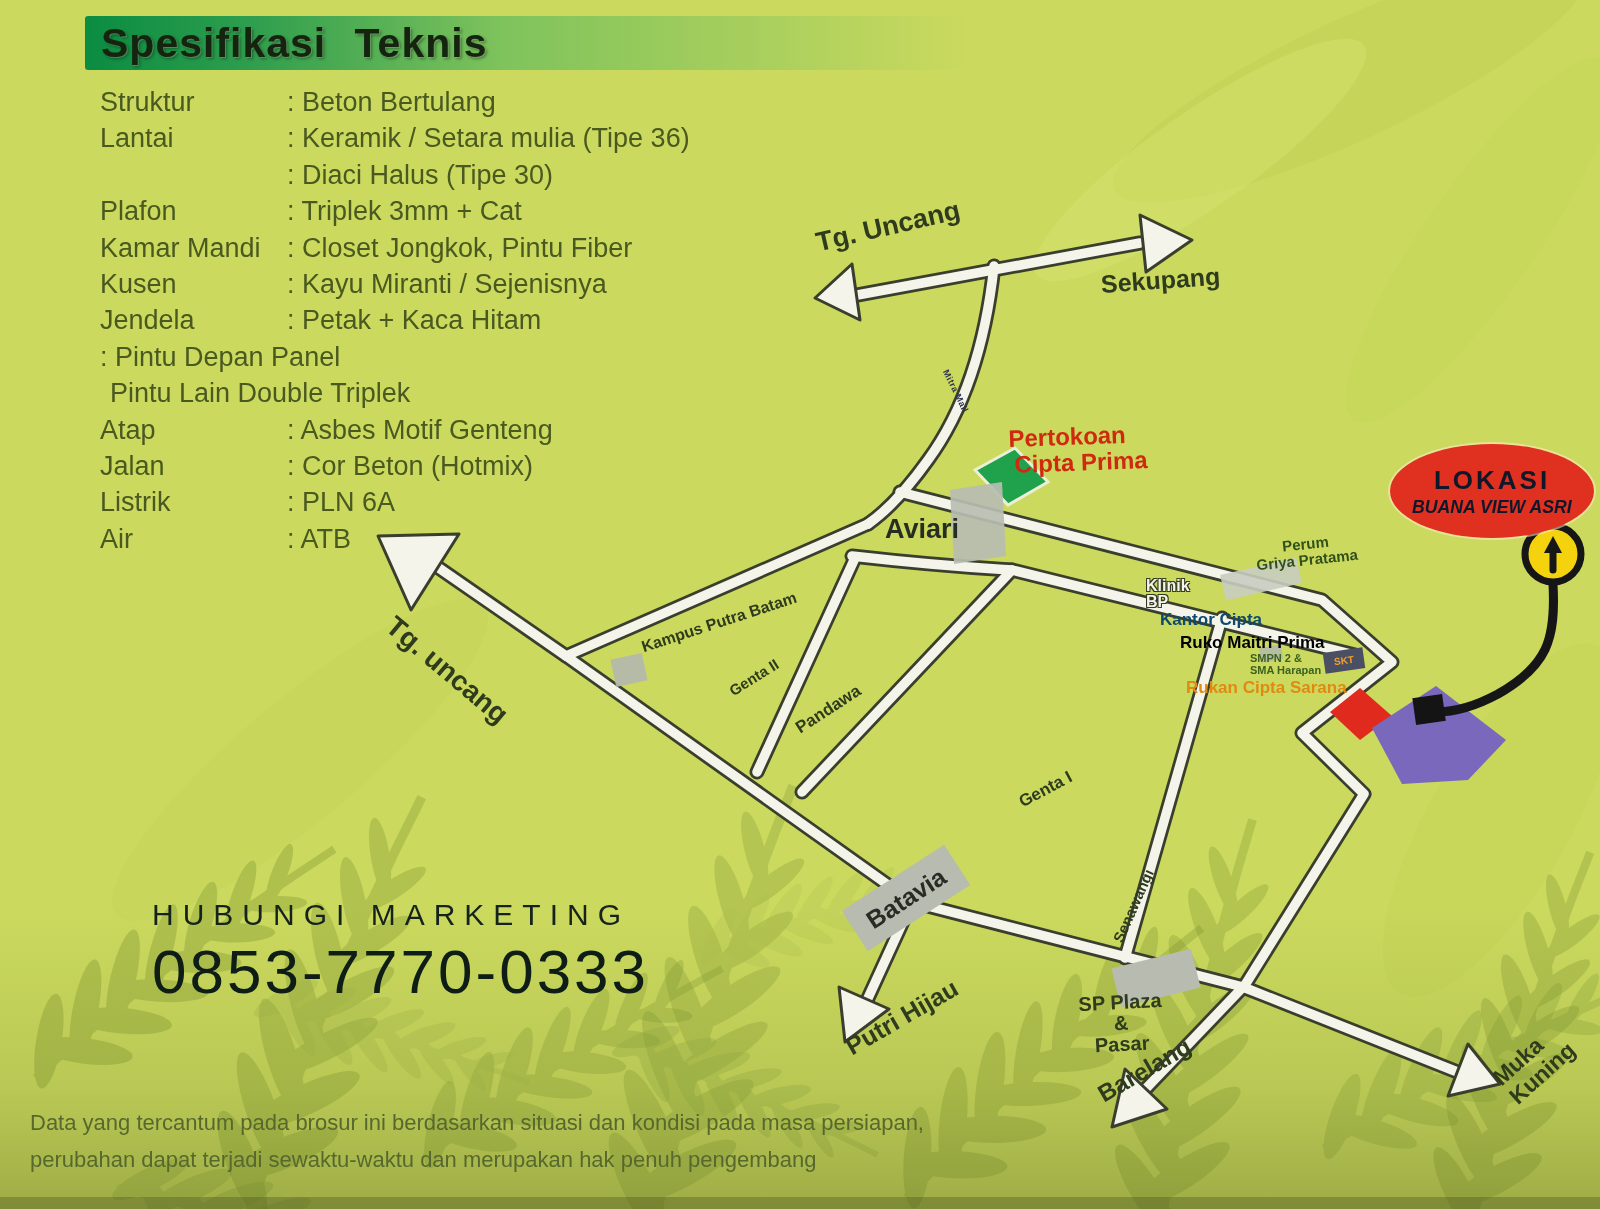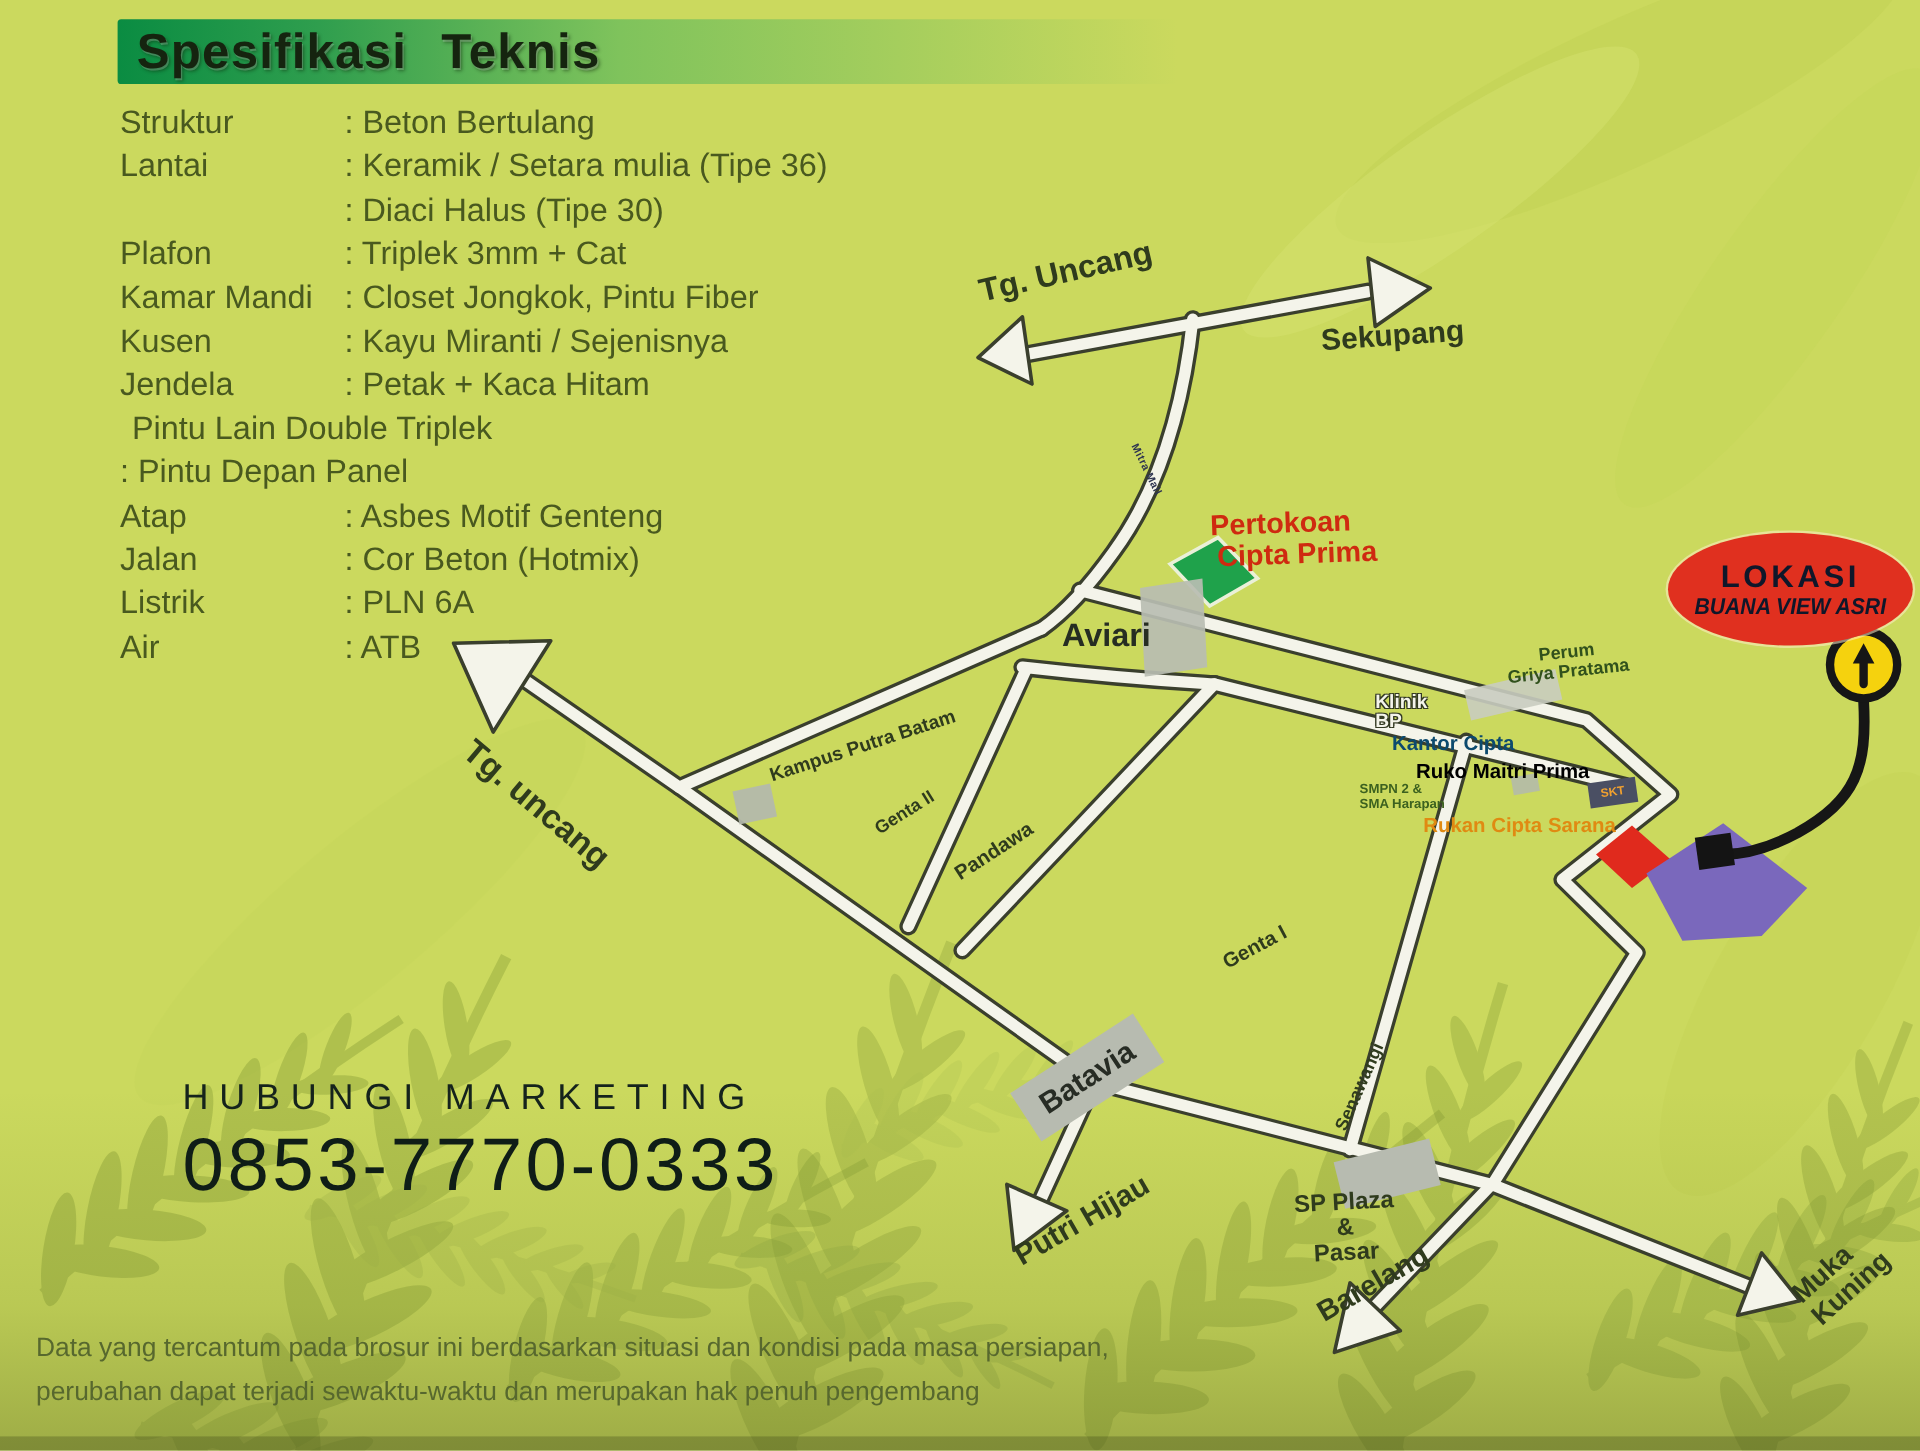--- a/index.html
+++ b/index.html
@@ -2,21 +2,21 @@
 <html><head>
 <meta charset="utf-8">
 <style>
   html,body{margin:0;padding:0;}
   .page{position:relative;width:1600px;height:1209px;overflow:hidden;
         background:#cbd95e;font-family:"Liberation Sans","DejaVu Sans",sans-serif;}
   .layer{position:absolute;left:0;top:0;width:1600px;height:1209px;}
   
   .header-bar{position:absolute;left:85px;top:16px;width:930px;height:54px;
       background:linear-gradient(90deg,#0a8c42 0%,#2f9e4e 18%,#7fc35c 45%,rgba(203,217,94,0) 95%);
-      border-radius:3px;z-index:4;margin-left:13px;}
+      border-radius:3px;z-index:4;}
   .header-title{padding-left:16px;line-height:54px;font-size:41px;font-weight:bold;
       color:#15240f;letter-spacing:1px;word-spacing:16px;
       text-shadow:1px 1px 0 rgba(255,255,255,.22),2px 2px 3px rgba(10,30,5,.45);}
   
   .specs{position:absolute;left:100px;top:84px;z-index:4;color:#49591f;font-size:27px;line-height:36.4px;}
   .spec-row{display:flex;}
   .spec-label{width:187px;flex:none;}
   
   .marketing{position:absolute;left:130px;top:898px;z-index:4;color:#15231c;margin-left:22px;}
   .marketing-heading{font-size:30px;letter-spacing:9px;font-weight:normal;}
@@ -157,22 +157,22 @@
     <div class="spec-row">
       <div class="spec-label">Kusen</div>
       <div>: Kayu Miranti / Sejenisnya</div>
     </div>
     <div class="spec-row">
       <div class="spec-label">Jendela</div>
       <div>: Petak + Kaca Hitam</div>
     </div>
     <div class="spec-row">
       <div>
+        <div>: Pintu Depan Panel</div>
         <div style="padding-left:10px;">Pintu Lain Double Triplek</div>
-        <div>: Pintu Depan Panel</div>
       </div>
     </div>
     <div class="spec-row">
       <div class="spec-label">Atap</div>
       <div>: Asbes Motif Genteng</div>
     </div>
     <div class="spec-row">
       <div class="spec-label">Jalan</div>
       <div>: Cor Beton (Hotmix)</div>
     </div>
@@ -232,21 +232,21 @@
   </div>
 
   <div class="mlabel outline-text" style="left:1146px;top:578px;font-size:16px;line-height:16px;">
     <div>Klinik</div>
     <div>BP</div>
   </div>
 
   <div class="mlabel" style="left:1160px;top:610px;font-size:17px;color:#0c4a6e;">Kantor Cipta</div>
   <div class="mlabel" style="left:1180px;top:633px;font-size:17px;color:#000000;">Ruko Maitri Prima</div>
 
-  <div class="mlabel" style="left:1133px;top:652px;font-size:11px;line-height:12px;color:#3c611f;">
+  <div class="mlabel" style="left:1250px;top:652px;font-size:11px;line-height:12px;color:#3c611f;">
     <div>SMPN 2 &amp;</div>
     <div>SMA Harapan</div>
   </div>
 
   <div class="skt-badge">
     <span>SKT</span>
   </div>
 
   <div class="mlabel" style="left:1186px;top:678px;font-size:17px;color:#e08a12;">Rukan Cipta Sarana</div>
 

